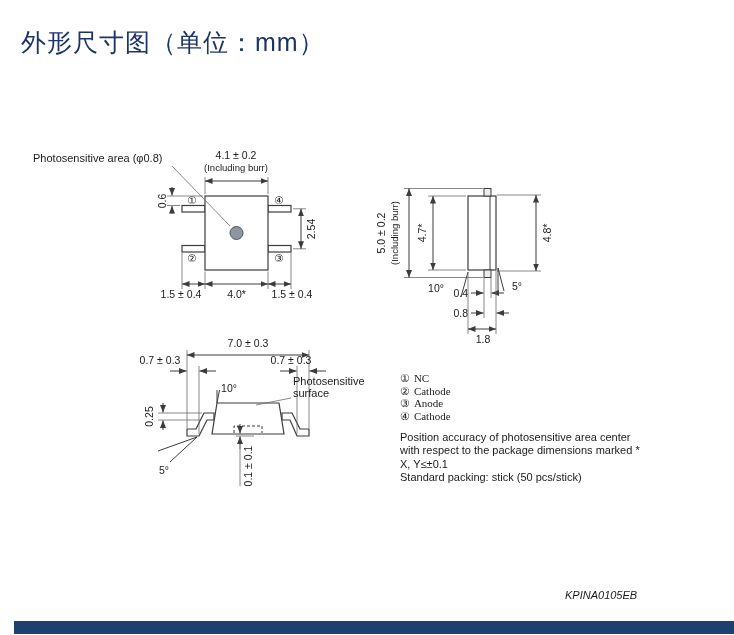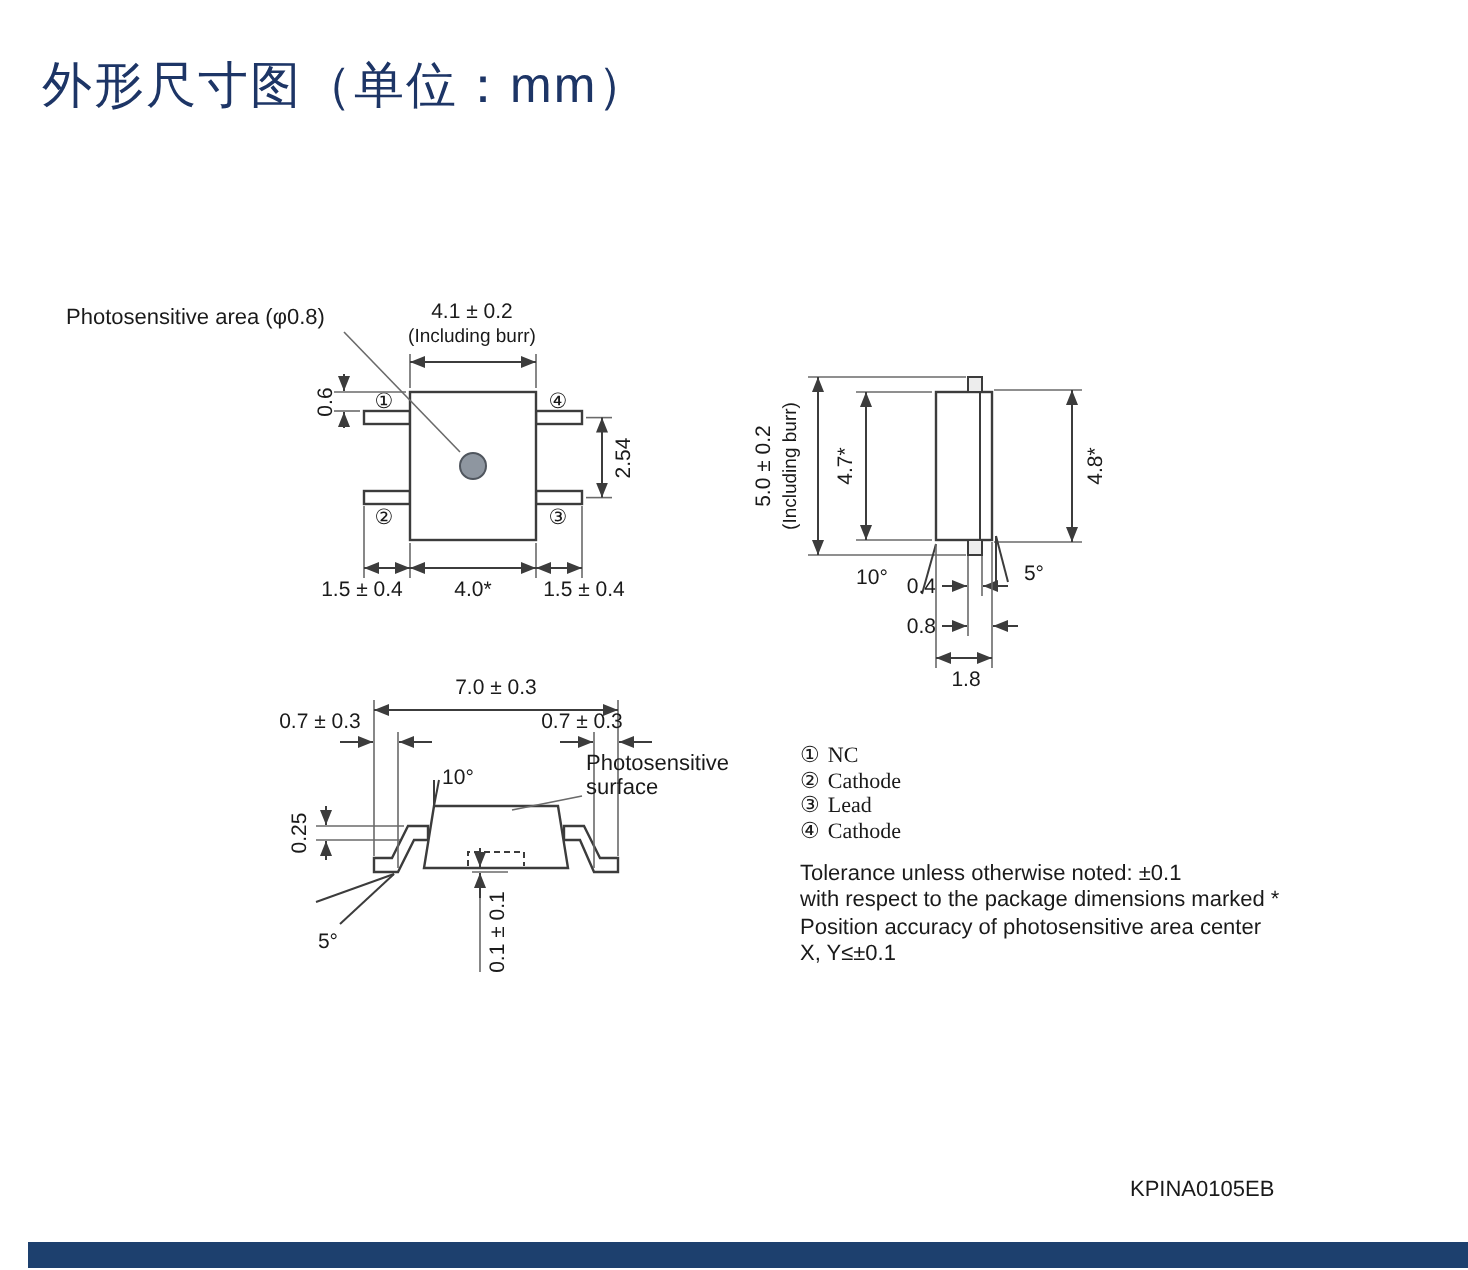--- a/index.html
+++ b/index.html
@@ -21,21 +21,21 @@
   .t9{font-size:9.5px;}
   .t10{font-size:10.5px;}
   .t11{font-size:11px;}
   .tm{text-anchor:middle;}
   .te{text-anchor:end;}
   
   .pins{position:absolute;left:400px;top:372px;font-size:11px;line-height:12.5px;font-family:Liberation Serif, serif;}
   .pin-row{white-space:nowrap;}
   .pin-num{display:inline-block;margin-right:4px;}
   .notes{position:absolute;left:400px;top:431px;font-size:11px;line-height:13.4px;width:320px;}
-  .doc-number{position:absolute;left:565px;top:589px;font-size:11px;}
+  .doc-number{position:absolute;left:565px;top:589px;font-size:11px;font-style:italic;}
   .footer-bar{position:absolute;left:14px;right:0;top:621px;height:13px;background:#1d406e;}
 </style>
 </head>
 <body>
 
 <div class="page">
 
   <h1 class="title">外形尺寸图（单位：mm）</h1>
 
   <svg class="drawing" width="734" height="635" viewBox="0 0 734 635">
@@ -227,31 +227,31 @@
   </svg>
 
   <div class="pins">
     <div class="pin-row">
       <span class="pin-num">①</span><span>NC</span>
     </div>
     <div class="pin-row">
       <span class="pin-num">②</span><span>Cathode</span>
     </div>
     <div class="pin-row">
-      <span class="pin-num">③</span><span>Lead</span>
+      <span class="pin-num">③</span><span>Anode</span>
     </div>
     <div class="pin-row">
       <span class="pin-num">④</span><span>Cathode</span>
     </div>
   </div>
 
   <div class="notes">
-    <div>Tolerance unless otherwise noted: ±0.1</div>
+    <div>Position accuracy of photosensitive area center</div>
     <div>with respect to the package dimensions marked *</div>
-    <div>Position accuracy of photosensitive area center</div>
     <div>X, Y≤±0.1</div>
+    <div>Standard packing: stick (50 pcs/stick)</div>
   </div>
 
   <div class="doc-number">KPINA0105EB</div>
 
   <div class="footer-bar"></div>
 
 </div>
 
 </body></html>

